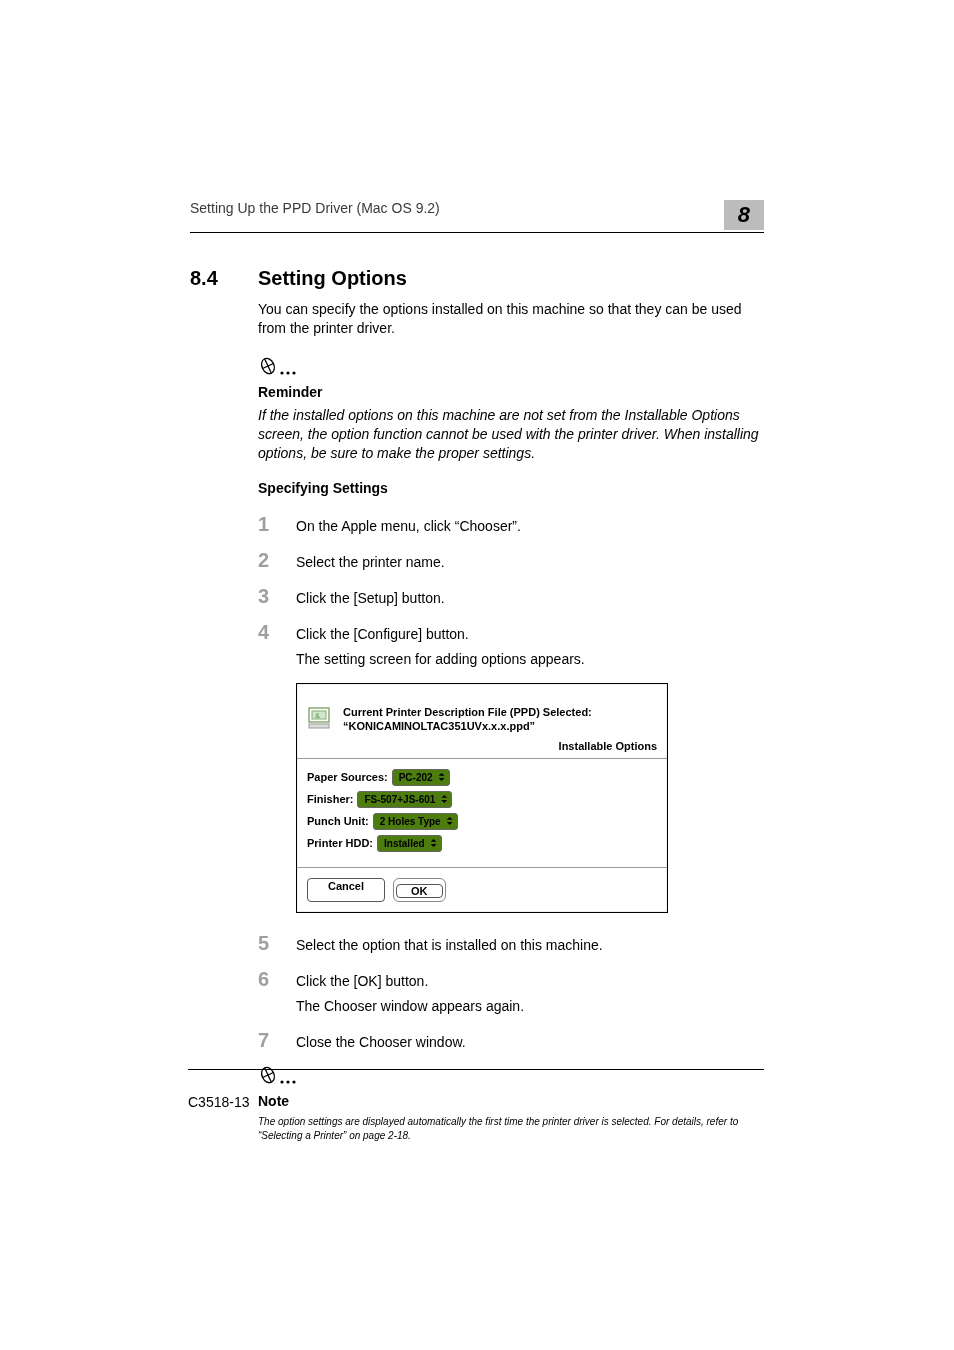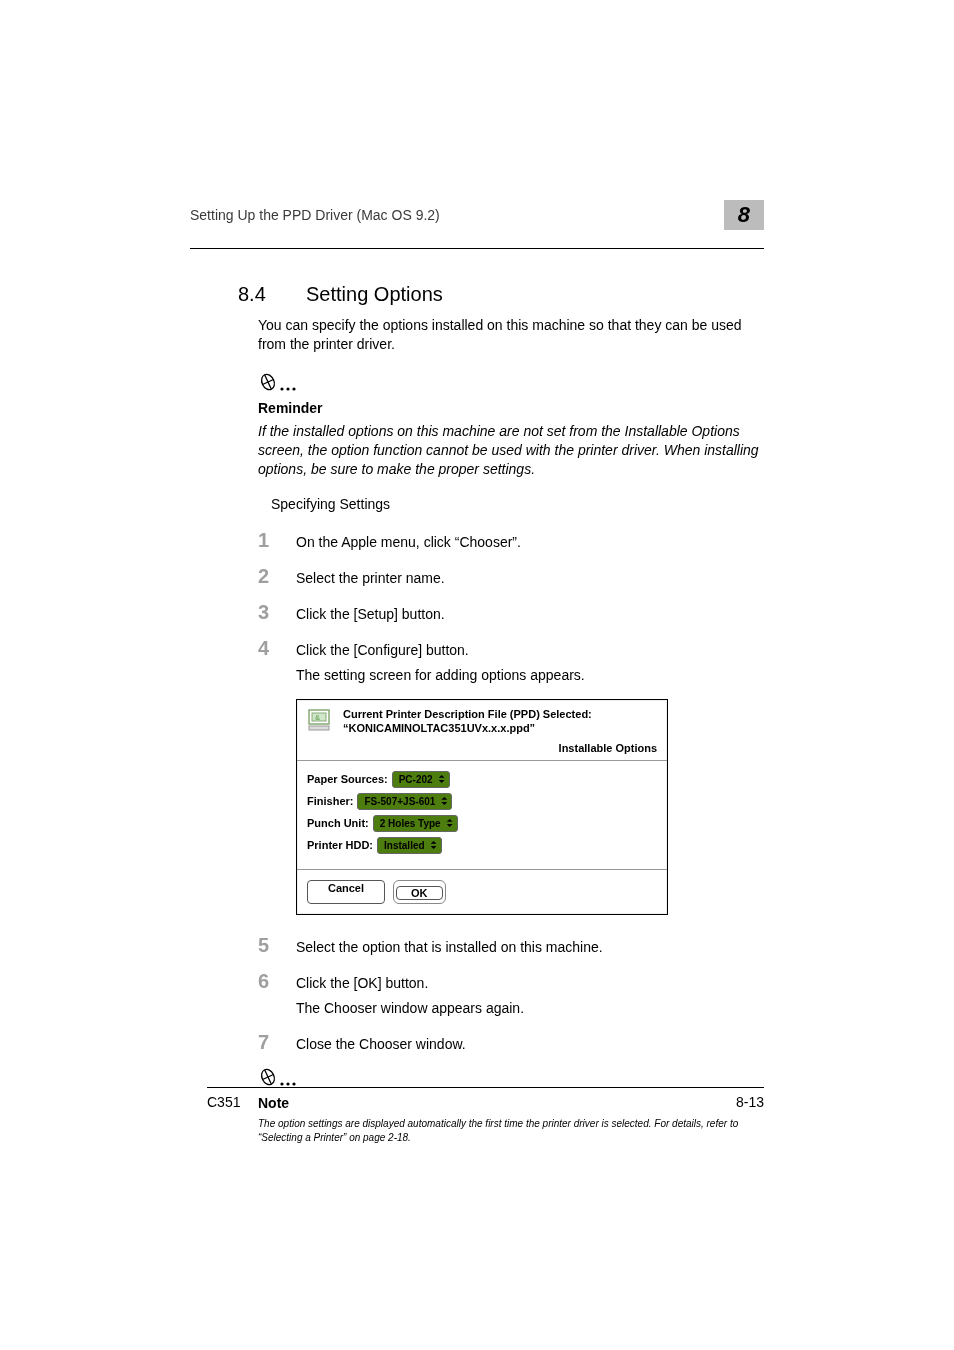--- a/index.html
+++ b/index.html
@@ -13,44 +13,43 @@
   .page {
     width: 954px;
     height: 1350px;
     position: relative;
     box-sizing: border-box;
     padding: 200px 190px 0 190px;
   }
   .running-head {
     display: flex;
     justify-content: space-between;
-    align-items: center;
+    align-items: flex-start;
     border-bottom: 1px solid #000;
-    padding-bottom: 18px;
+    padding-bottom: 2px;
     margin-bottom: 34px;
   }
   .running-title {
     font-size: 14px;
     color: #3a3a3a;
   }
   .chapter-badge {
     background: #bcbcbc;
     padding: 2px 14px 2px 14px;
     font-size: 22px;
     font-weight: 700;
     font-style: italic;
     color: #000;
   }
   .section-heading {
     display: flex;
     align-items: flex-end;
     margin-bottom: 10px;
-    font-weight: 400;
+    font-weight: 700;
     font-size: 20px;
-    margin-left: 48px;
   }
   .section-num {
     width: 68px;
     flex: none;
   }
   .body-block {
     margin-left: 68px;
   }
   .para {
     font-size: 14px;
@@ -66,24 +65,23 @@
     font-size: 14px;
     margin-bottom: 6px;
   }
   .reminder-body {
     font-style: italic;
     font-size: 14px;
     line-height: 1.35;
     margin-bottom: 18px;
   }
   .subheading {
-    font-weight: 400;
+    font-weight: 700;
     font-size: 14px;
     margin-bottom: 18px;
-    margin-left: 13px;
   }
   .steps {
     margin-left: 68px;
   }
   .step-row {
     display: flex;
     align-items: baseline;
     margin-bottom: 14px;
   }
   .step-num {
@@ -107,21 +105,21 @@
   }
   .dialog {
     margin-left: 38px;
     width: 370px;
     border: 1px solid #000;
     box-shadow: 0 0 0 1px #eee inset;
     margin-bottom: 20px;
     font-family: "Arial", sans-serif;
   }
   .dialog-top {
-    padding: 8px 10px 6px 10px;
+    padding: 22px 10px 6px 10px;
     border-bottom: 1px solid #999;
     display: flex;
     flex-direction: column;
   }
   .dialog-top-row {
     display: flex;
     align-items: flex-start;
     gap: 8px;
   }
   .dialog-icon {
@@ -207,27 +205,27 @@
     font-size: 14px;
     margin-bottom: 6px;
   }
   .note-body {
     font-style: italic;
     font-size: 10px;
     line-height: 1.35;
   }
   .footer {
     position: absolute;
-    left: 207px;
+    left: 188px;
     right: 190px;
     bottom: 240px;
     border-top: 1px solid #000;
     display: flex;
-    justify-content: space-between;
-    padding-top: 6px;
+    justify-content: flex-start;
+    padding-top: 24px;
     font-size: 14px;
   }
 </style>
 </head>
 <body>
 
 <div class="page">
 
   <div class="running-head">
     <span class="running-title">Setting Up the PPD Driver (Mac OS 9.2)</span>

